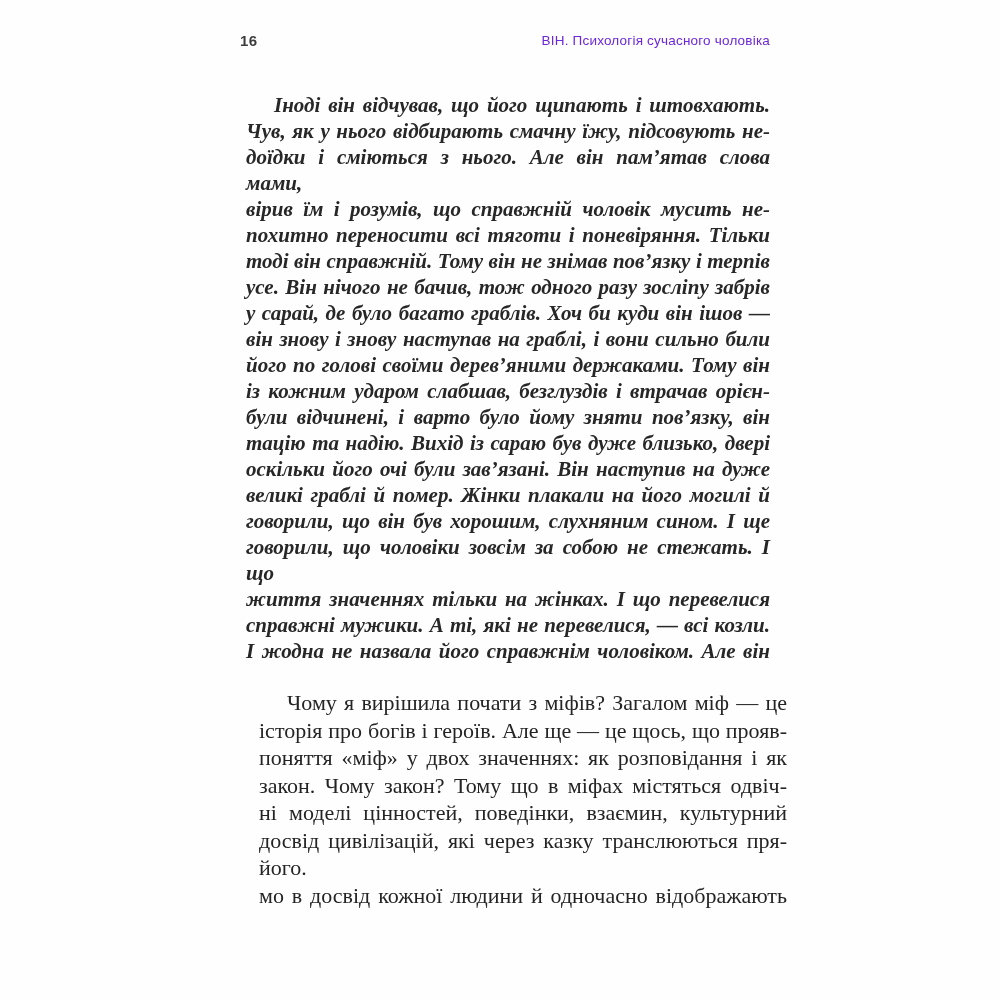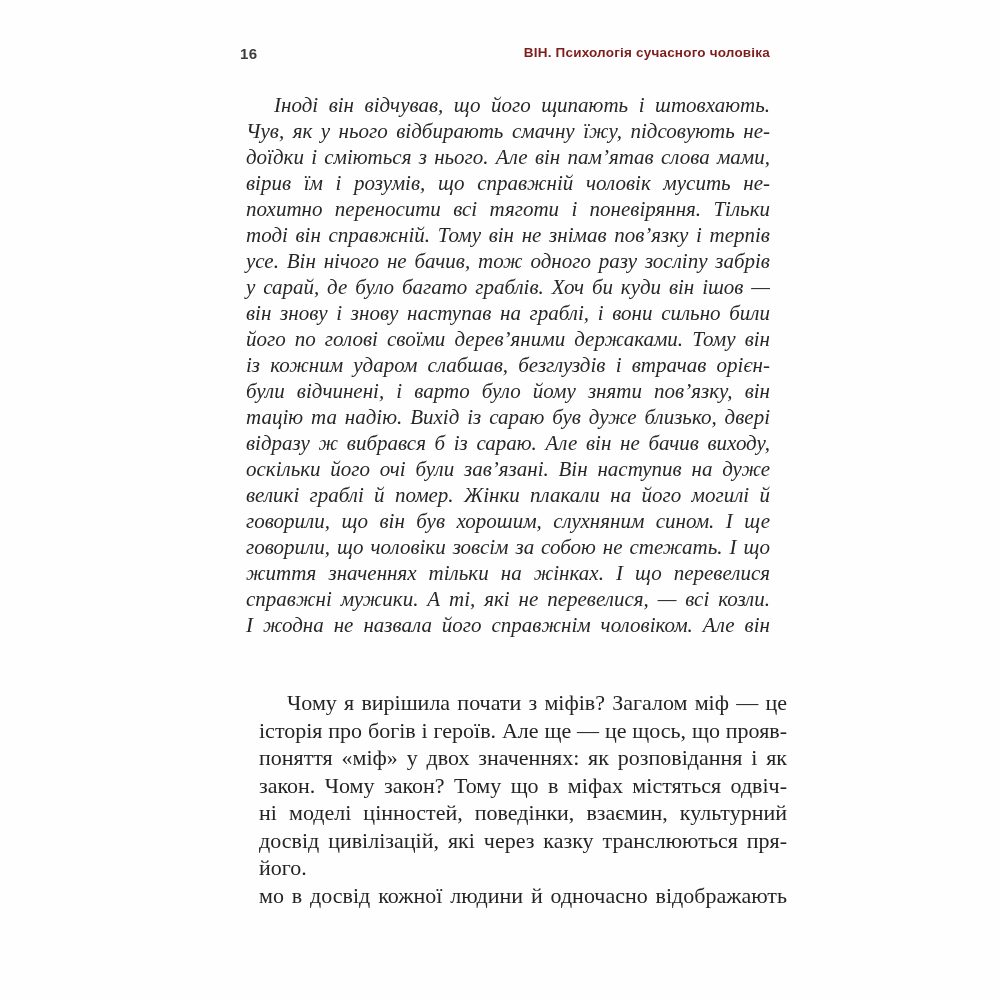--- a/index.html
+++ b/index.html
@@ -16,50 +16,51 @@
     color: #262626;
   }
   .page {
     position: absolute;
     inset: 0;
     background: #fefefe;
   }
   
   .page-header {
     position: absolute;
-    top: 45px;
+    top: 32px;
     left: 240px;
     width: 530px;
     display: flex;
     justify-content: space-between;
-    align-items: flex-start;
+    align-items: center;
     font-family: "Liberation Sans", sans-serif;
   }
   .page-number {
     font-size: 15px;
     font-weight: 700;
     color: #3d3d3d;
     letter-spacing: 0.5px;
   }
   .running-title {
     font-size: 13.5px;
-    font-weight: 700;
-    color: #7f1d1d;
+    font-weight: 400;
+    color: #6d28d9;
     letter-spacing: 0.2px;
   }
   
   .quote-block {
     position: absolute;
     top: 92px;
     left: 246px;
     width: 524px;
     font-style: italic;
     font-size: 21px;
     line-height: 26px;
     color: #272727;
+    font-weight: bold;
   }
   
   .body-paragraph {
     position: absolute;
     top: 689px;
     left: 240px;
     width: 528px;
     font-size: 22px;
     line-height: 27.5px;
     color: #242424;
@@ -97,21 +98,20 @@
       <div class="line">вірив їм і розумів, що справжній чоловік мусить не-</div>
       <div class="line">похитно переносити всі тяготи і поневіряння. Тільки</div>
       <div class="line">тоді він справжній. Тому він не знімав пов’язку і терпів</div>
       <div class="line">усе. Він нічого не бачив, тож одного разу зосліпу забрів</div>
       <div class="line">у сарай, де було багато граблів. Хоч би куди він ішов —</div>
       <div class="line">він знову і знову наступав на граблі, і вони сильно били</div>
       <div class="line">його по голові своїми дерев’яними держаками. Тому він</div>
       <div class="line">із кожним ударом слабшав, безглуздів і втрачав орієн-</div>
       <div class="line">були відчинені, і варто було йому зняти пов’язку, він</div>
       <div class="line">тацію та надію. Вихід із сараю був дуже близько, двері</div>
-      <div class="line">відразу ж вибрався б із сараю. Але він не бачив виходу,</div>
       <div class="line">оскільки його очі були зав’язані. Він наступив на дуже</div>
       <div class="line">великі граблі й помер. Жінки плакали на його могилі й</div>
       <div class="line">говорили, що він був хорошим, слухняним сином. І ще</div>
       <div class="line">говорили, що чоловіки зовсім за собою не стежать. І що</div>
       <div class="line">життя значеннях тільки на жінках. І що перевелися</div>
       <div class="line">справжні мужики. А ті, які не перевелися, — всі козли.</div>
       <div class="line">І жодна не назвала його справжнім чоловіком. Але він</div>
     </section>
 
   <section class="body-paragraph">

